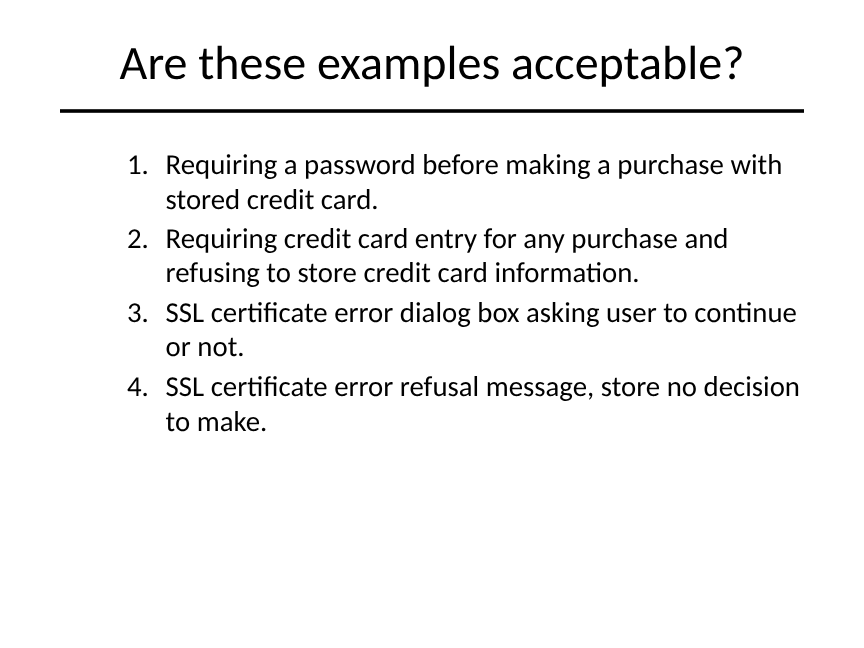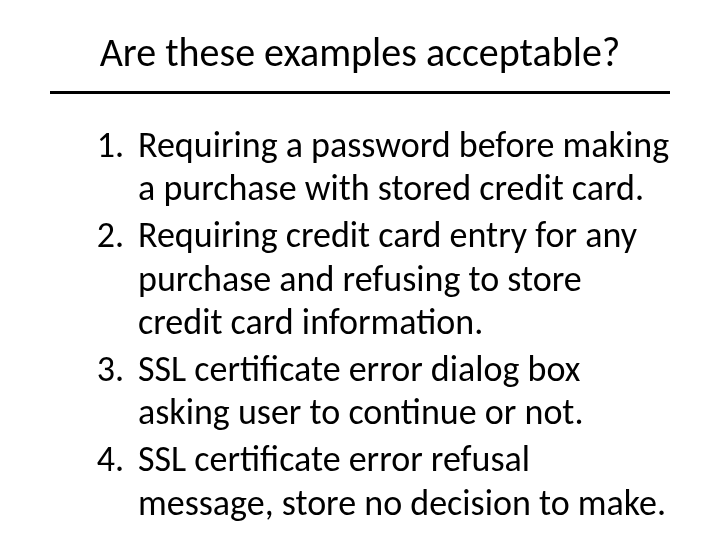--- a/index.html
+++ b/index.html
@@ -19,21 +19,21 @@
       letter-spacing: 0px;
     }
     .rule {
       border: 0;
       border-top: 3px solid #000;
       margin: 0 0 30px 0;
     }
     .list {
       list-style: none;
       counter-reset: item;
-      font-size: 36px;
+      font-size: 24px;
       line-height: 1.20;
       padding-left: 30px;
     }
     .list li {
       counter-increment: item;
       position: relative;
       padding-left: 58px;
       margin-bottom: 4px;
     }
     .list li::before {

